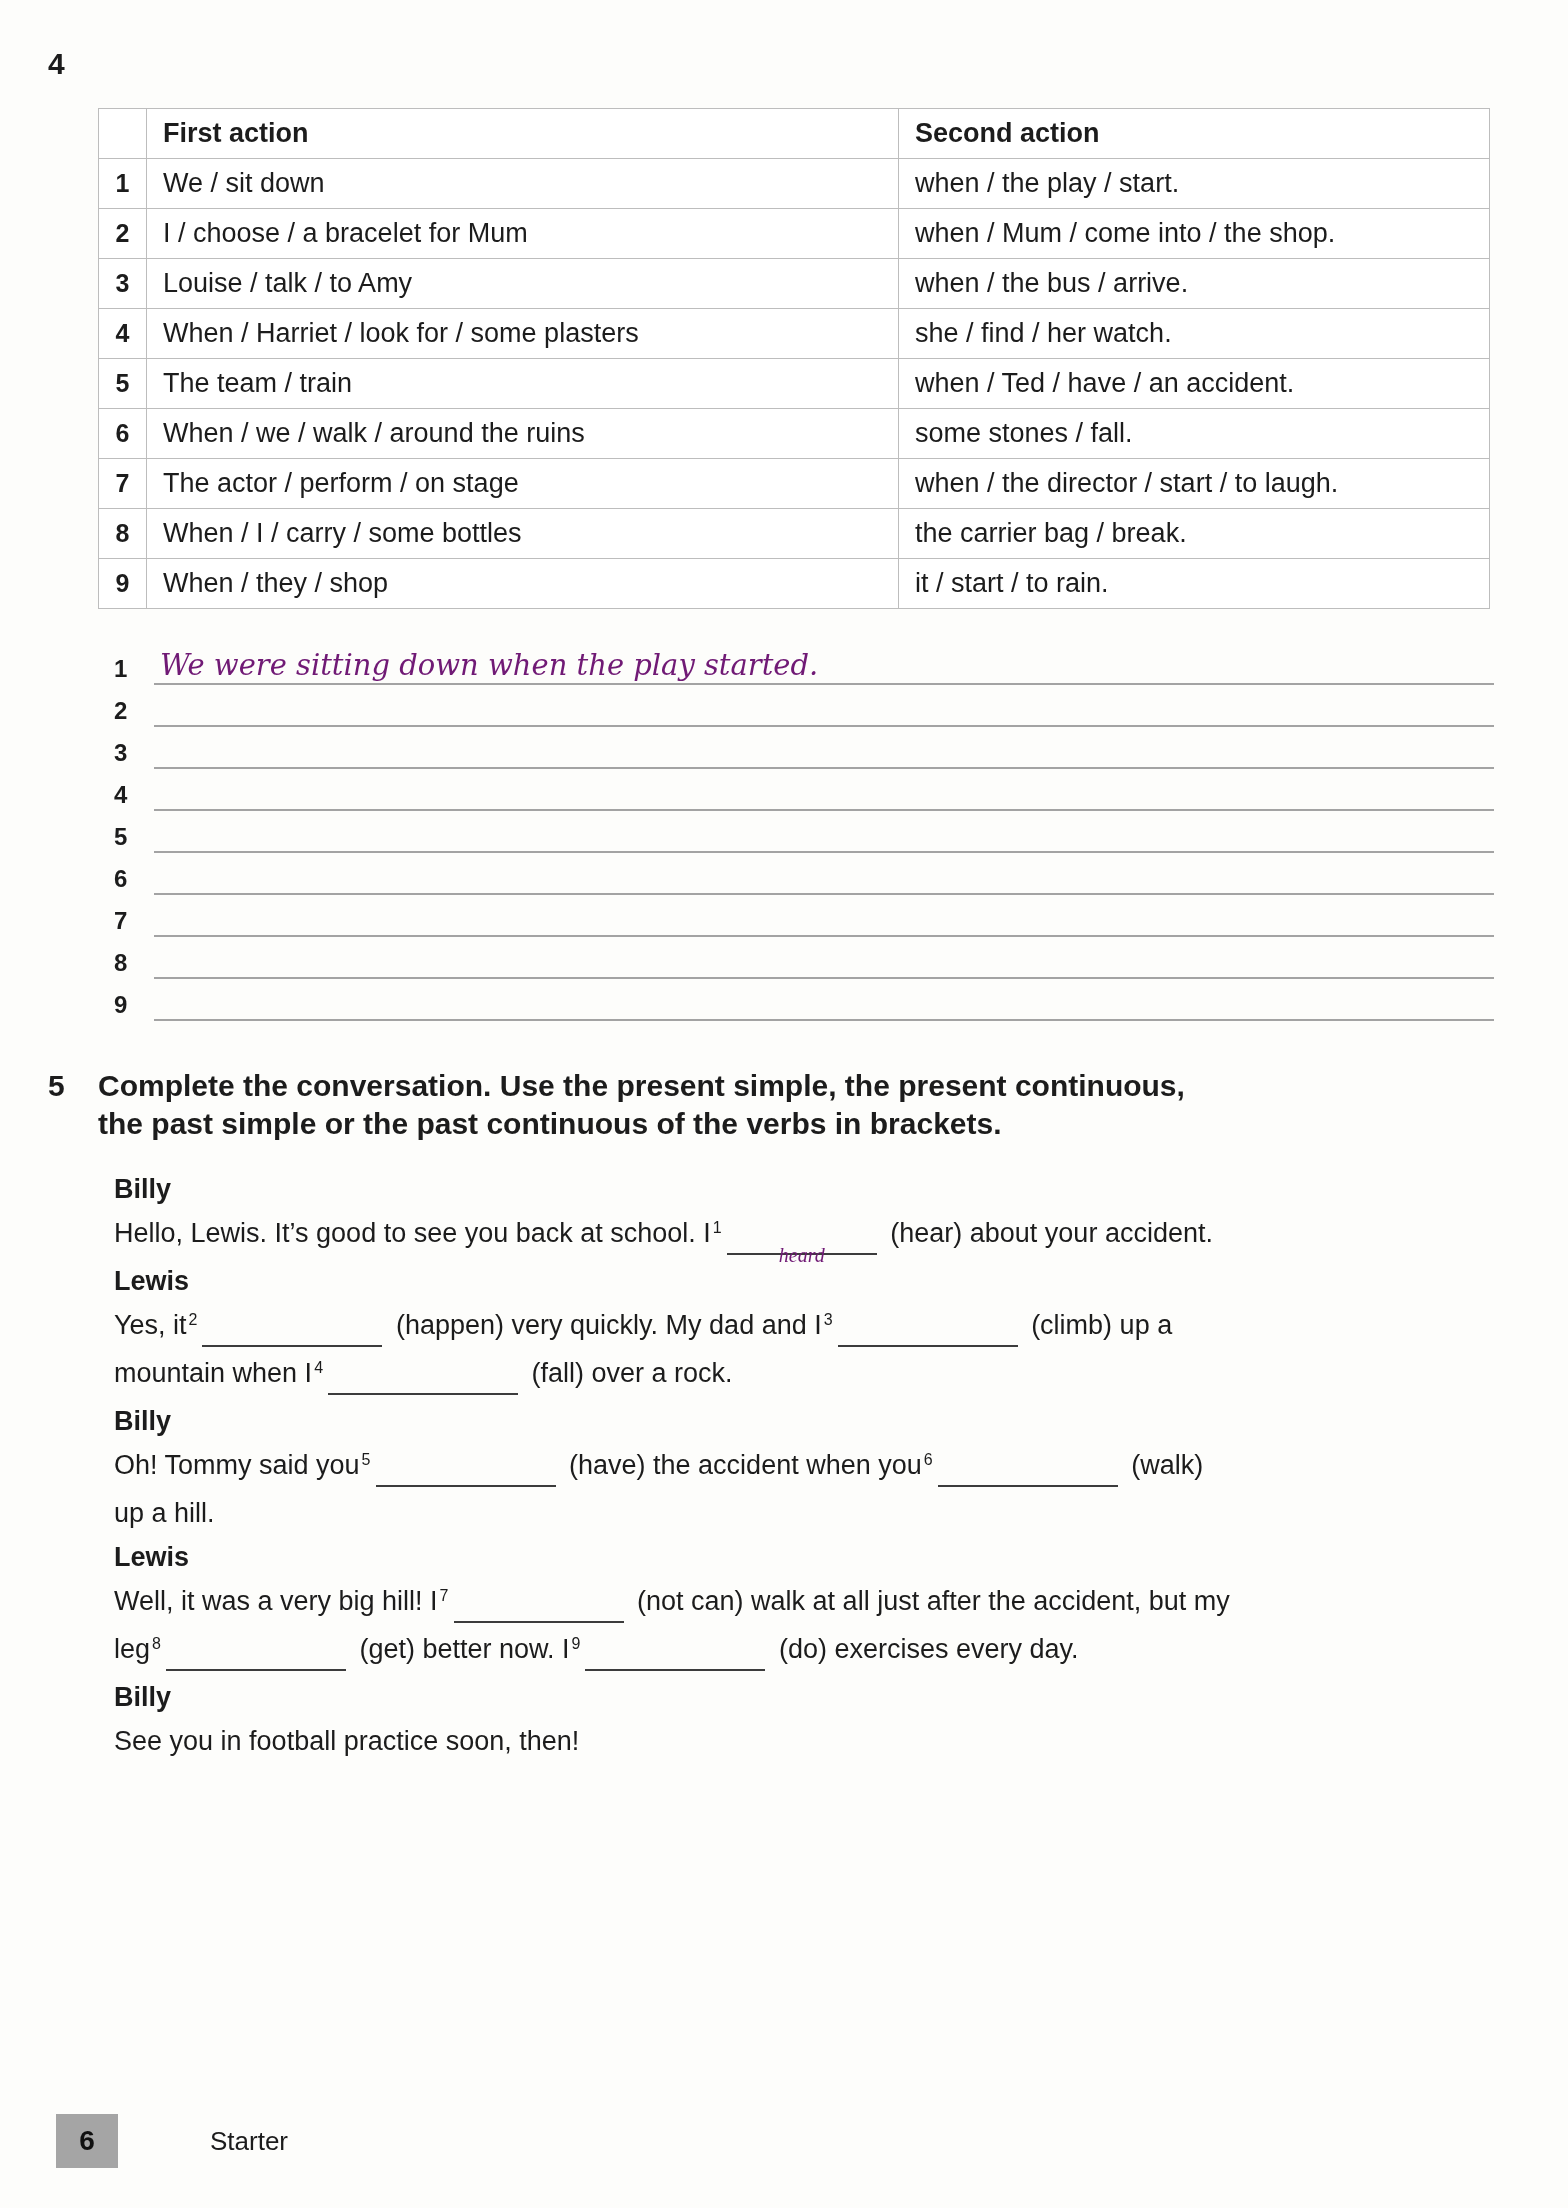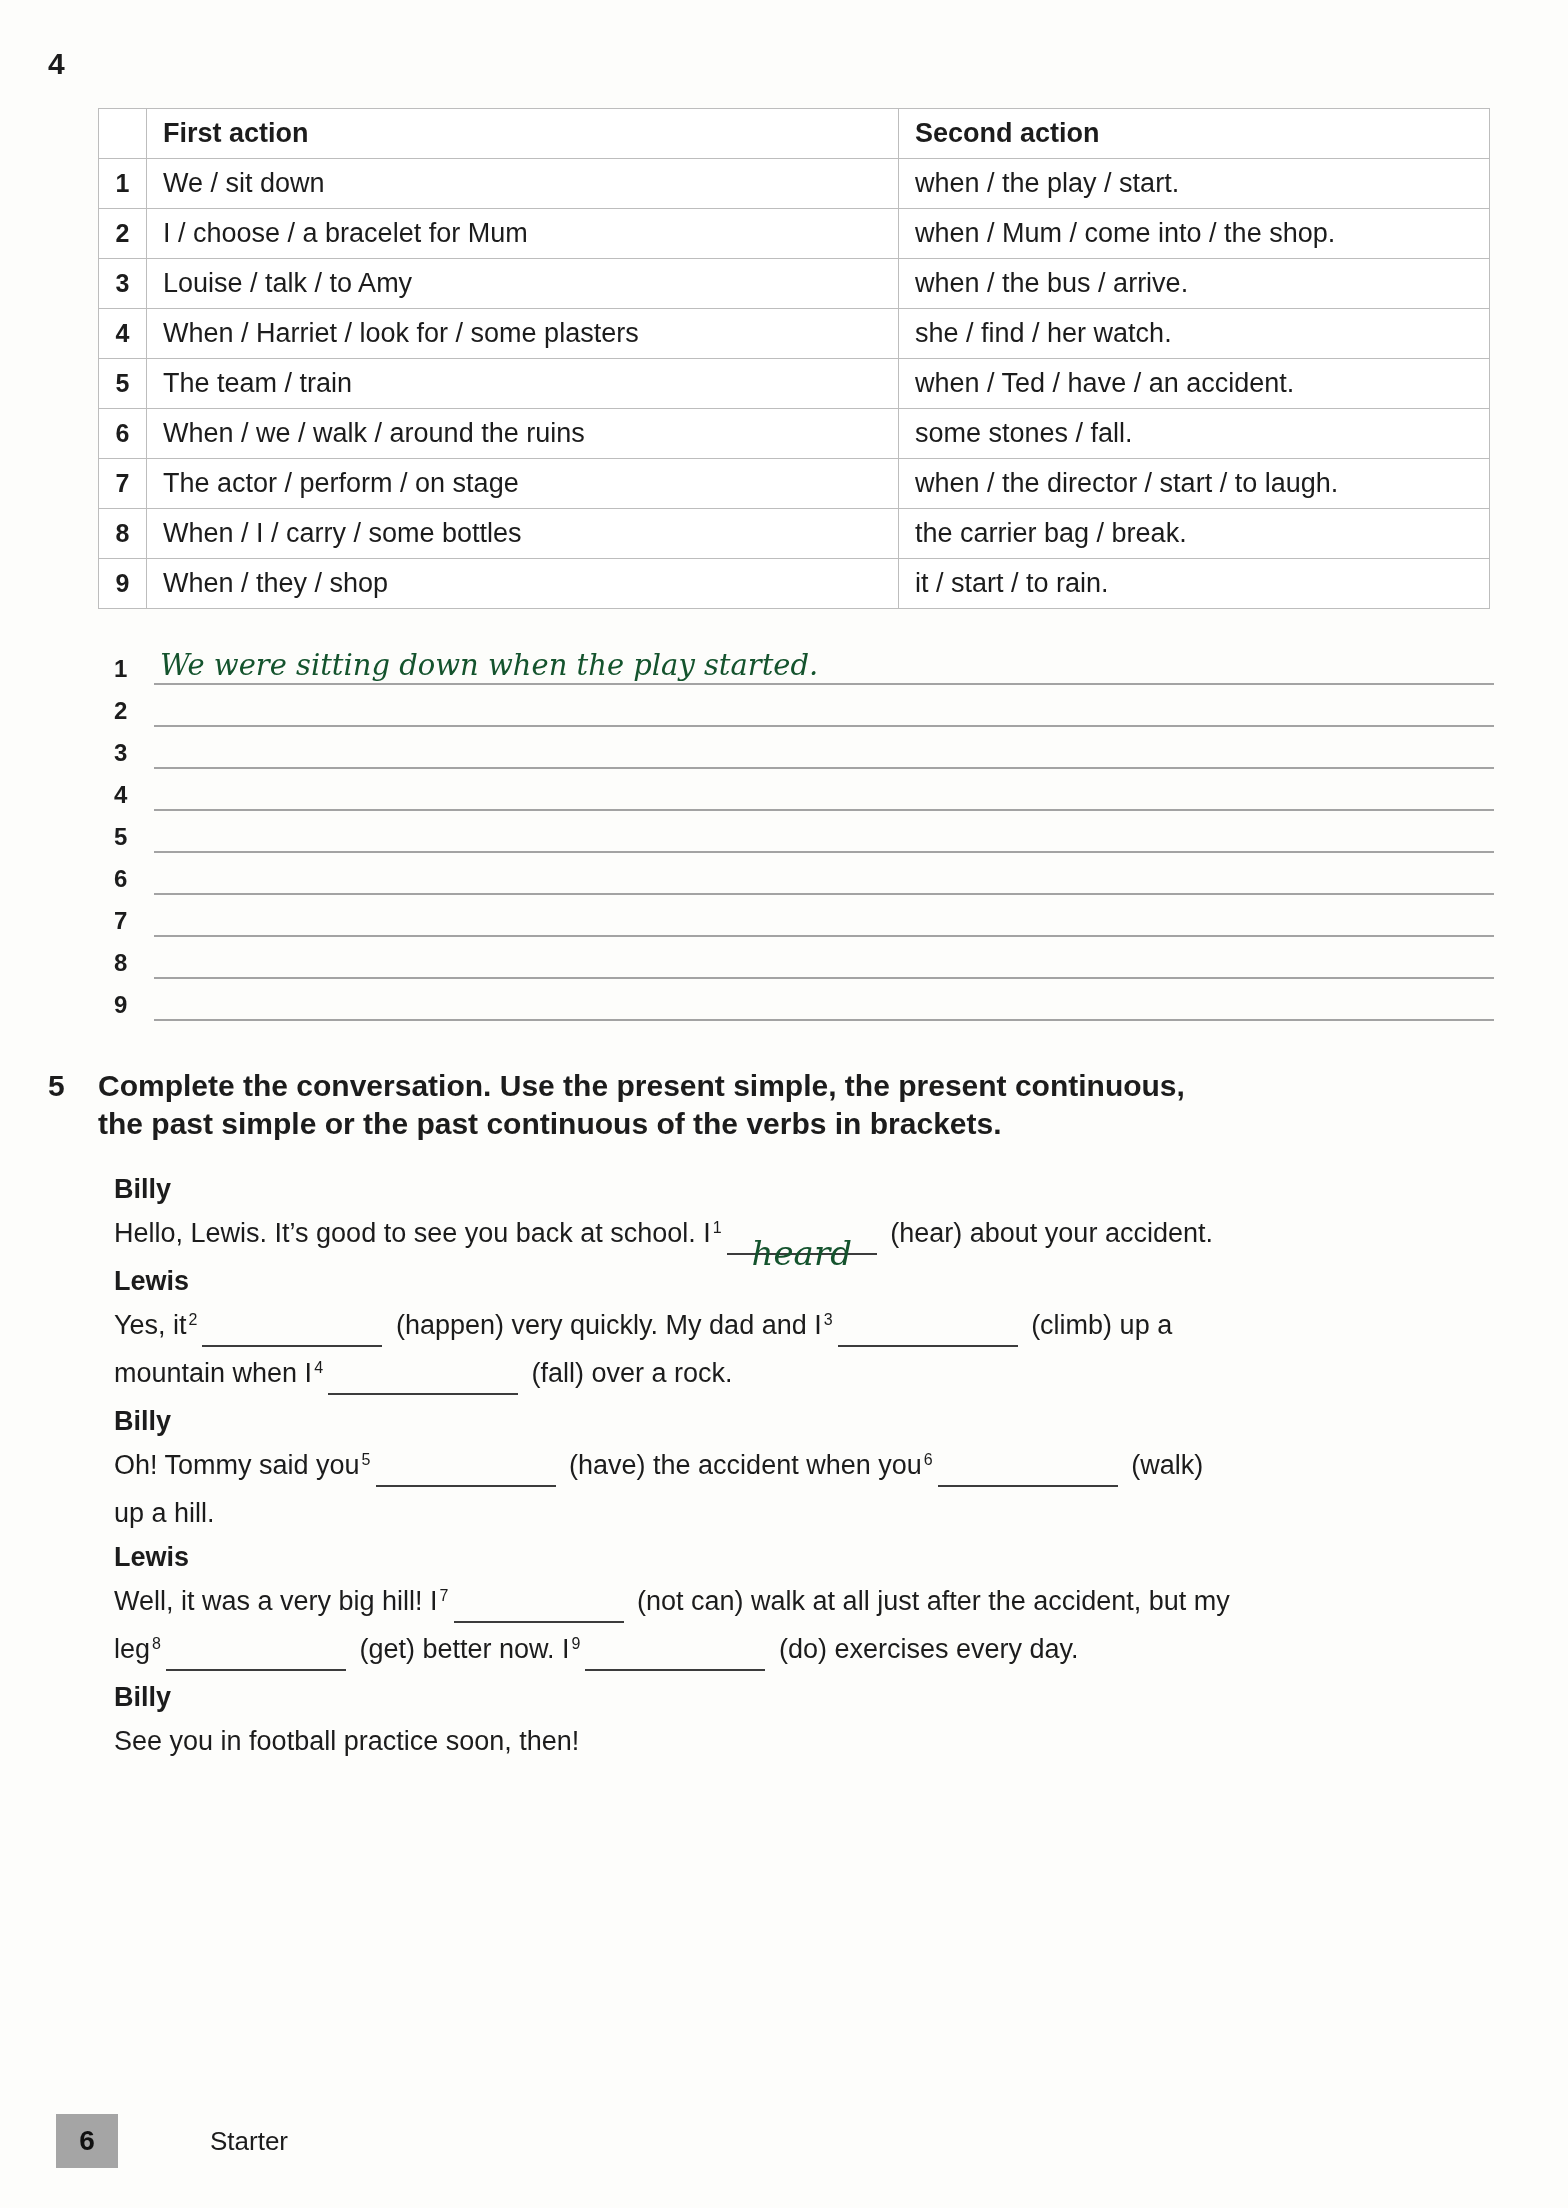--- a/index.html
+++ b/index.html
@@ -40,21 +40,21 @@
   .grid .firstcol { width:752px; }
 
   
   .answers { margin:34px 4px 0 66px; }
   .ans-row { display:flex; align-items:flex-end; height:42px; }
   .ans-num { width:40px; font-weight:bold; font-size:24px; padding-bottom:2px; }
   .ans-line { flex:1; border-bottom:2px solid #a3a3a3; position:relative; height:100%; }
   .hand {
     font-family:"DejaVu Serif", serif;
     font-style:italic;
-    color:#14532d;
+    color:#701a75;
     white-space:nowrap;
   }
   .ans-line .hand {
     position:absolute; left:6px; bottom:1px;
     font-size:29px;
   }
 
   
   .ex5 { margin-top:46px; }
   .ex5 .ex-header { font-size:30px; line-height:38px; }
@@ -68,21 +68,21 @@
     margin:0 3px 0 2px;
   }
   .blank {
     display:inline-block;
     border-bottom:2px solid #3c3c3c;
     height:1em;
     vertical-align:bottom;
     margin:0 6px 4px 2px;
     text-align:center;
   }
-  .blank .hand { font-size:34px; display:inline-block; transform:translateY(3px); }
+  .blank .hand { font-size:20px; display:inline-block; transform:translateY(3px);font-family:Liberation Serif, serif; }
 
   
   .footer { position:absolute; left:56px; bottom:40px; display:flex; align-items:center; }
   .page-num-box {
     width:62px; height:54px;
     background:#a5a5a5;
     display:flex; align-items:center; justify-content:center;
     font-weight:bold; font-size:28px; color:#111;
   }
   .footer-label { margin-left:92px; font-size:26px; }

